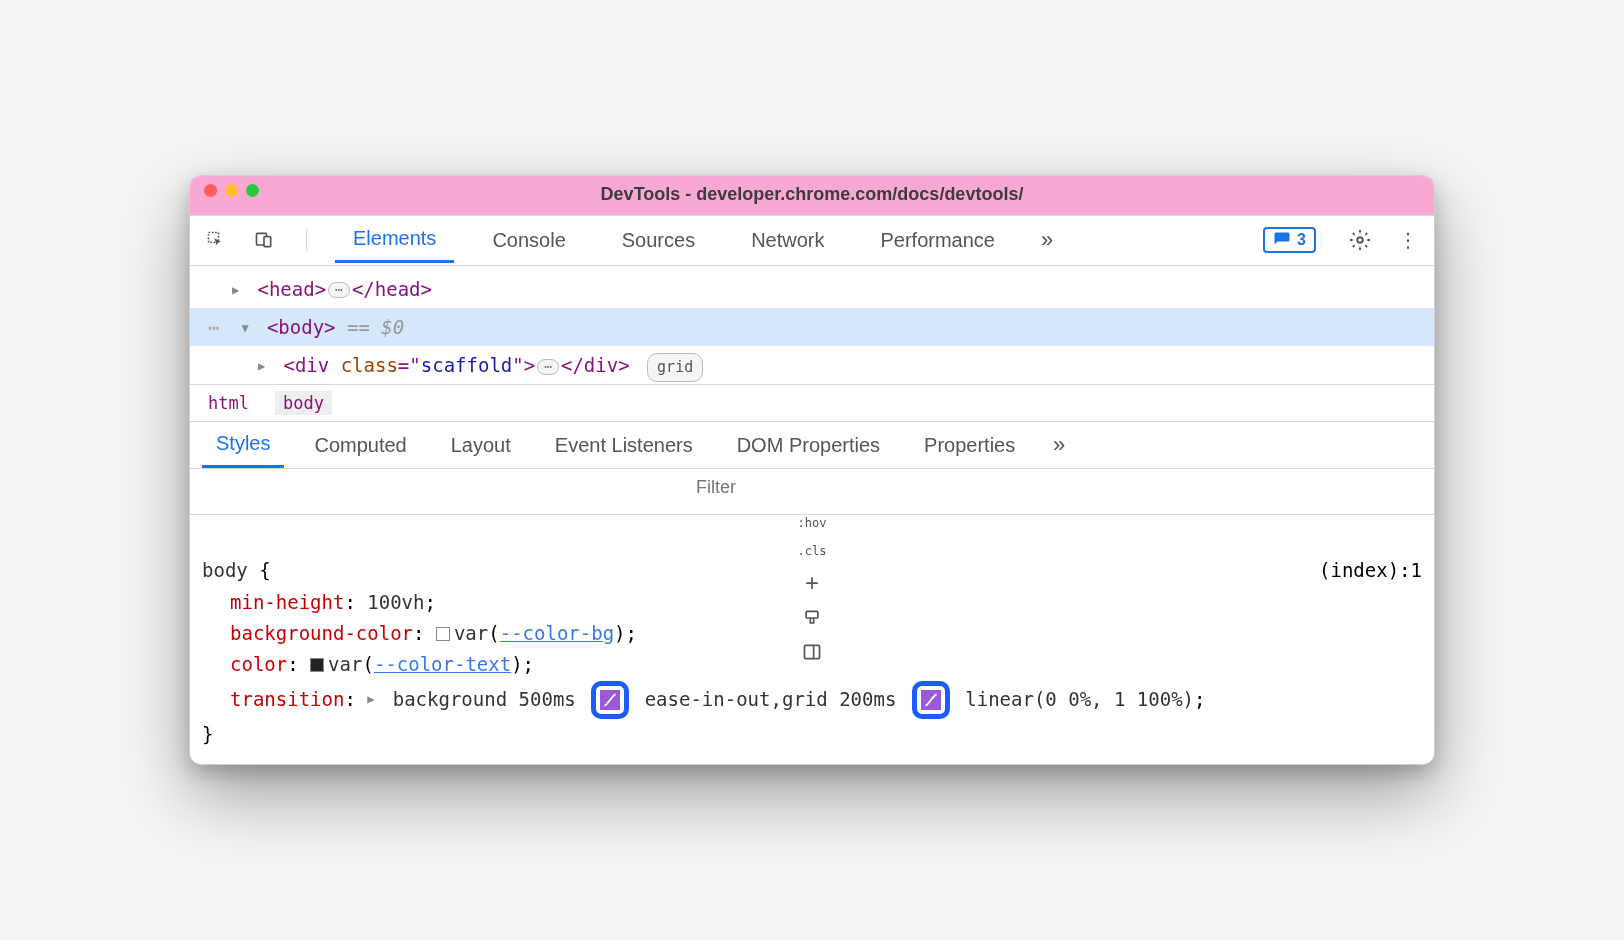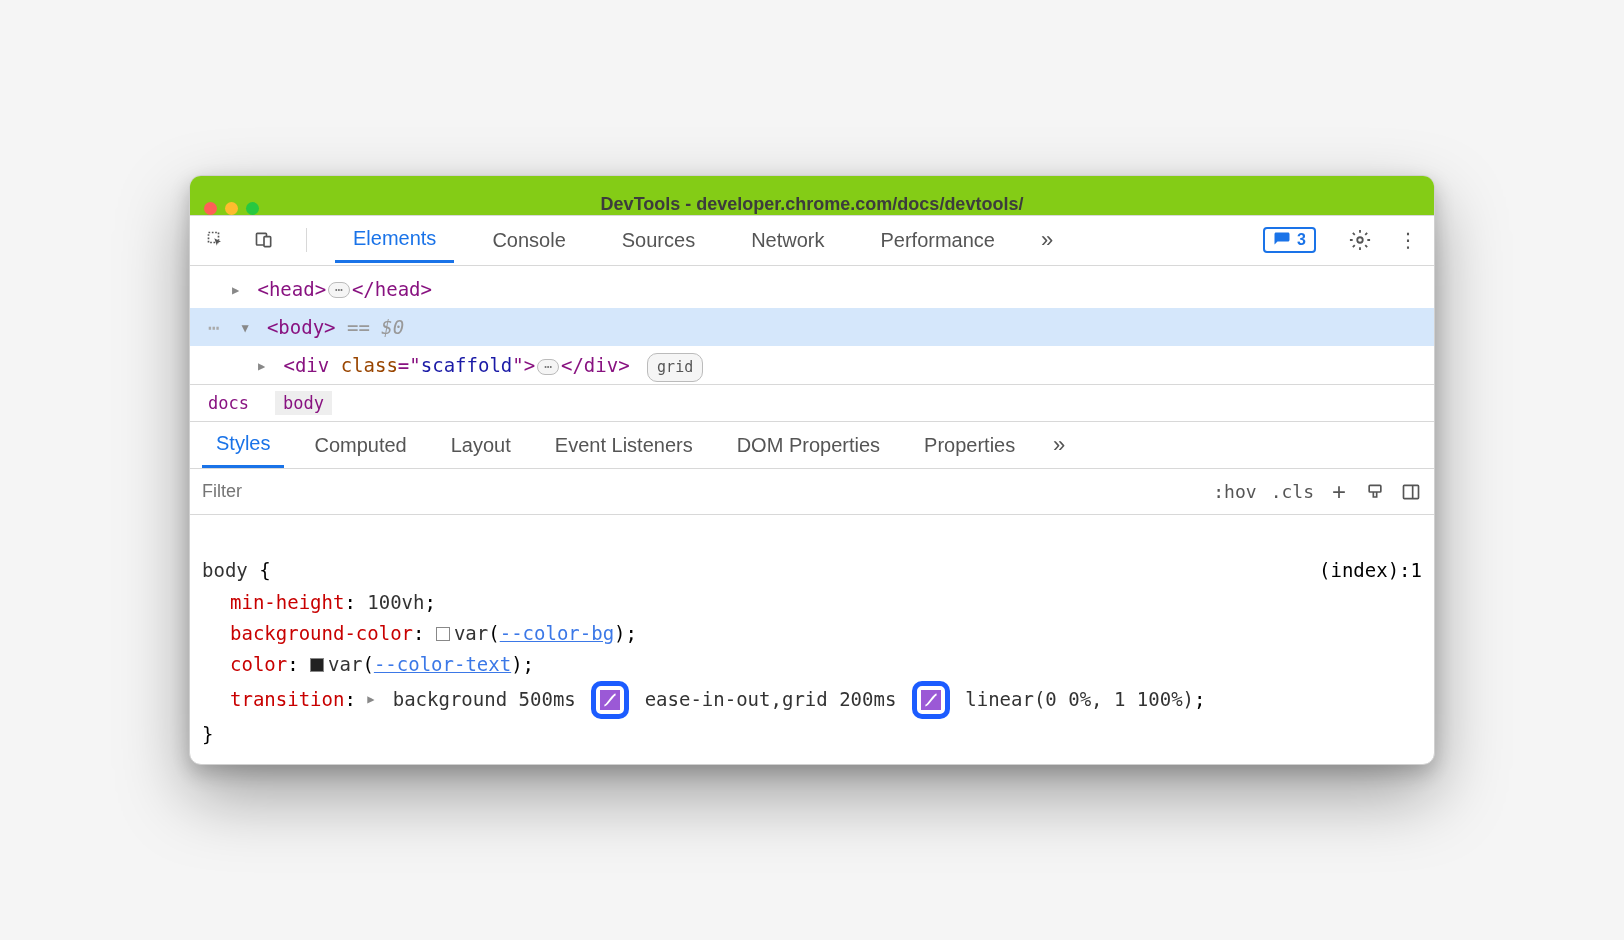--- a/index.html
+++ b/index.html
@@ -1,18 +1,18 @@
 <!DOCTYPE html>
 <html><head>
 <meta charset="utf-8">
 <style>
 * { margin: 0; padding: 0; box-sizing: border-box; }
 body { font-family: -apple-system, BlinkMacSystemFont, "Segoe UI", Helvetica, Arial, sans-serif; background: #f5f5f5; width: 1624px; height: 940px; display: flex; align-items: center; justify-content: center; }
 .window { width: 1246px; background: #fff; border-radius: 12px; box-shadow: 0 30px 70px rgba(0,0,0,0.35), 0 8px 20px rgba(0,0,0,0.2); overflow: hidden; border: 1px solid #d0d0d0; }
-.titlebar { height: 40px; display: flex; align-items: flex-end; padding: 0 14px; background: #84cc16; border-bottom: 1px solid #d8d8d8; position: relative; }
+.titlebar { height: 40px; display: flex; align-items: flex-start; padding: 8px 14px; background: #f9a8d4; border-bottom: 1px solid #d8d8d8; position: relative; }
 .traffic { display: flex; gap: 8px; }
 .dot { width: 13px; height: 13px; border-radius: 50%; }
 .dot.r { background: #ff5f57; }
 .dot.y { background: #febc2e; }
 .dot.g { background: #28c840; }
 .title { position: absolute; left: 50%; transform: translateX(-50%); font-weight: 600; color: #3c3c3c; font-size: 18px; }
 .toolbar { display: flex; align-items: center; padding: 0 12px; height: 50px; border-bottom: 1px solid #d8d8d8; gap: 20px; }
 .tool-ico { width: 28px; height: 28px; display: flex; align-items: center; justify-content: center; color: #555; cursor: pointer; }
 .tool-sep { width: 1px; height: 24px; background: #d8d8d8; margin: 0 8px; }
 .tab { padding: 10px 18px; font-size: 20px; color: #555; cursor: pointer; }
@@ -28,23 +28,23 @@
 .val { color: #1a1aa6; }
 .eq0 { color: #999; font-style: italic; }
 .pill { display: inline-block; border: 1px solid #bbb; border-radius: 10px; padding: 0 9px; font-size: 15px; color: #555; background: #f5f5f5; margin-left: 6px; }
 .dots-badge { display: inline-block; border: 1px solid #bbb; border-radius: 9px; padding: 0 6px; font-size: 13px; color: #777; background: #f5f5f5; line-height: 14px; vertical-align: middle; margin: 0 2px; }
 .crumbs { display: flex; border-top: 1px solid #d8d8d8; border-bottom: 1px solid #d8d8d8; padding: 6px 10px; font-family: Menlo, Monaco, monospace; font-size: 17px; color: #881280; gap: 18px; }
 .crumb { cursor: pointer; padding: 2px 8px; }
 .crumb.sel { background: #eee; }
 .subtabs { display: flex; align-items: center; padding: 0 12px; border-bottom: 1px solid #d8d8d8; gap: 16px; }
 .subtab { padding: 10px 14px; font-size: 20px; color: #555; cursor: pointer; }
 .subtab.active { color: #1a73e8; border-bottom: 3px solid #1a73e8; font-weight: 500; }
-.filter-row { display: flex; align-items: center; border-bottom: 1px solid #d8d8d8; padding: 4px 12px; gap: 14px; height: 46px; }
+.filter-row { display: flex; align-items: center; border-bottom: 1px solid #d8d8d8; padding: 4px 12px; gap: 14px; height: 46px; flex-direction: column; }
 .filter-in { flex: 1; border: none; outline: none; font-size: 18px; color: #888; padding: 4px 0; }
-.filter-ctl { color: #555; font-size: 18px; font-family: Menlo, Monaco, monospace; cursor: pointer; }
+.filter-ctl { color: #555; font-size: 12px; font-family: Menlo, Monaco, monospace; cursor: pointer; }
 .filter-ico { width: 22px; height: 22px; display: flex; align-items: center; justify-content: center; color: #555; cursor: pointer; }
 .styles { font-family: Menlo, Monaco, monospace; font-size: 19px; padding: 8px 12px 14px 12px; line-height: 1.65; }
 .rule-head { display: flex; justify-content: space-between; margin-top: 32px; }
 .sel-txt { color: #333; }
 .src { color: #000000; }
 .decl { padding-left: 28px; white-space: nowrap; }
 .prop { color: #c80000; }
 .num { color: #333; }
 .var { color: #3b78e7; text-decoration: underline; }
 .fn { color: #333; }
@@ -116,21 +116,21 @@
       <span class="tag">&lt;body&gt;</span><span class="eq0"> == $0</span>
     </div>
     <div class="dom-line" style="padding-left:68px;">
       <span class="tri">▶</span>
       <span class="tag">&lt;div </span><span class="attr">class</span><span class="tag">="</span><span class="val">scaffold</span><span class="tag">"&gt;</span><span class="dots-badge">⋯</span><span class="tag">&lt;/div&gt;</span>
       <span class="pill">grid</span>
     </div>
   </div>
 
   <div class="crumbs">
-    <span class="crumb">docs</span>
+    <span class="crumb">html</span>
     <span class="crumb sel">body</span>
   </div>
 
   <div class="subtabs">
     <div class="subtab active">Styles</div>
     <div class="subtab">Computed</div>
     <div class="subtab">Layout</div>
     <div class="subtab">Event Listeners</div>
     <div class="subtab">DOM Properties</div>
     <div class="subtab">Properties</div>

